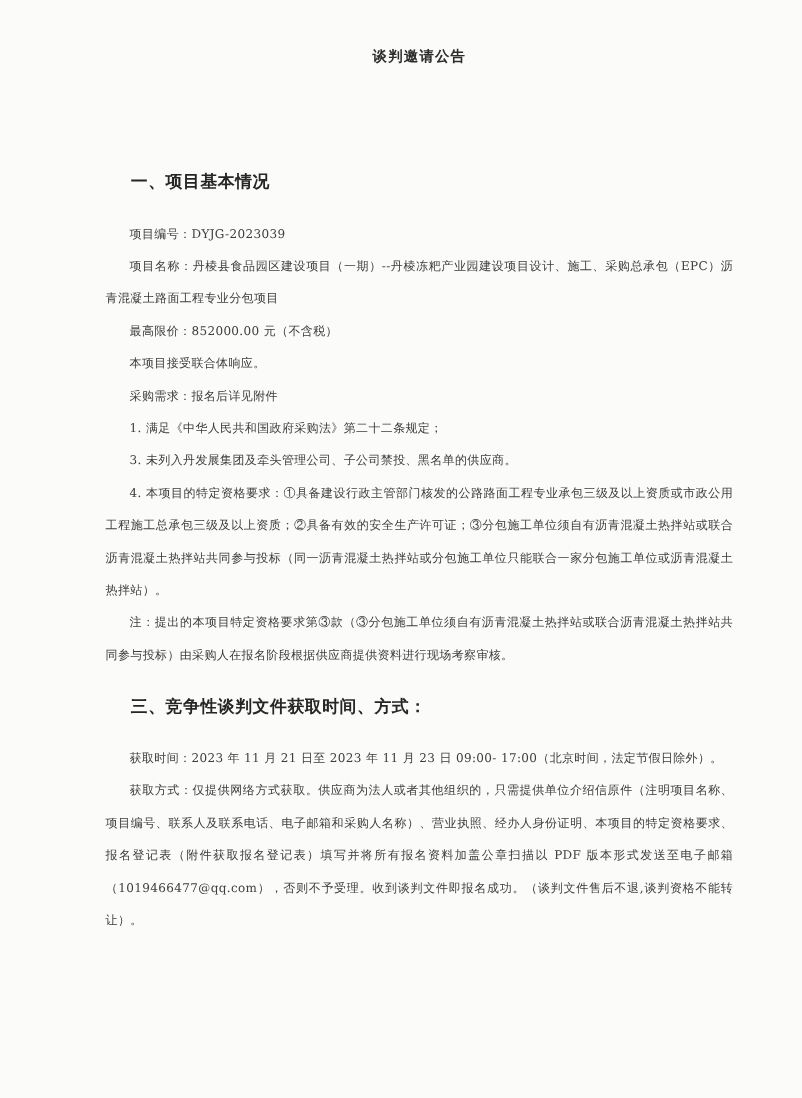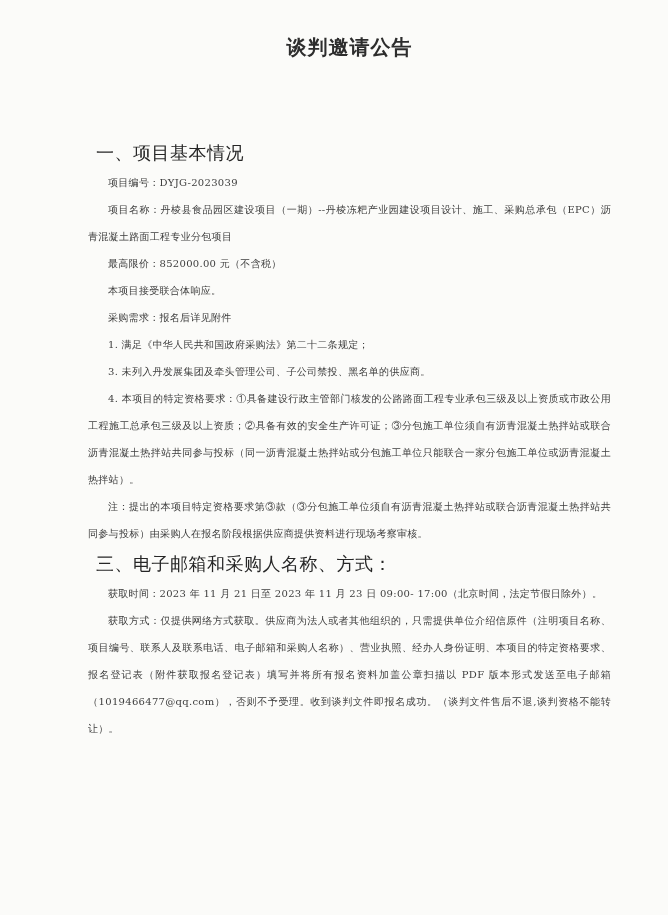--- a/index.html
+++ b/index.html
@@ -16,33 +16,33 @@
   }
   .page {
     position: relative;
     width: 668px;
     height: 915px;
     padding: 33px 57px 0 88px;
     background: #fbfbf9;
   }
   .doc-title {
     margin: 0 0 78px 0;
-    font-size: 20px;
+    font-size: 12px;
     font-weight: bold;
     letter-spacing: 1px;
     text-align: center;
     color: #2d2d2d;
     line-height: 28px;
   }
   .section { margin: 0; }
   .sec-heading {
-    margin: 3px;
+    margin: 16px;
     padding-left: 5px;
-    font-size: 18px;
-    font-weight: normal;
+    font-size: 14px;
+    font-weight: bold;
     color: #262626;
     line-height: 27px;
     letter-spacing: 0.5px;
   }
   .para {
     margin: 0;
     font-size: 10px;
     color: #3d3d3d;
     line-height: 27px;
     text-indent: 2em;
@@ -67,18 +67,18 @@
   </div>
 
   <div class="section">
     <p class="para">1. 满足《中华人民共和国政府采购法》第二十二条规定；</p>
     <p class="para">3. 未列入丹发展集团及牵头管理公司、子公司禁投、黑名单的供应商。</p>
     <p class="para">4. 本项目的特定资格要求：①具备建设行政主管部门核发的公路路面工程专业承包三级及以上资质或市政公用工程施工总承包三级及以上资质；②具备有效的安全生产许可证；③分包施工单位须自有沥青混凝土热拌站或联合沥青混凝土热拌站共同参与投标（同一沥青混凝土热拌站或分包施工单位只能联合一家分包施工单位或沥青混凝土热拌站）。</p>
     <p class="para">注：提出的本项目特定资格要求第③款（③分包施工单位须自有沥青混凝土热拌站或联合沥青混凝土热拌站共同参与投标）由采购人在报名阶段根据供应商提供资料进行现场考察审核。</p>
   </div>
 
   <div class="section">
-    <h2 class="sec-heading">三、电子邮箱和采购人名称、方式：</h2>
+    <h2 class="sec-heading">三、竞争性谈判文件获取时间、方式：</h2>
     <p class="para">获取时间：2023 年 11 月 21 日至 2023 年 11 月 23 日 09:00- 17:00（北京时间，法定节假日除外）。</p>
     <p class="para">获取方式：仅提供网络方式获取。供应商为法人或者其他组织的，只需提供单位介绍信原件（注明项目名称、项目编号、联系人及联系电话、电子邮箱和采购人名称）、营业执照、经办人身份证明、本项目的特定资格要求、报名登记表（附件获取报名登记表）填写并将所有报名资料加盖公章扫描以 PDF 版本形式发送至电子邮箱（1019466477@qq.com），否则不予受理。收到谈判文件即报名成功。（谈判文件售后不退,谈判资格不能转让）。</p>
   </div>
 
 </div>
 
 </body></html>

